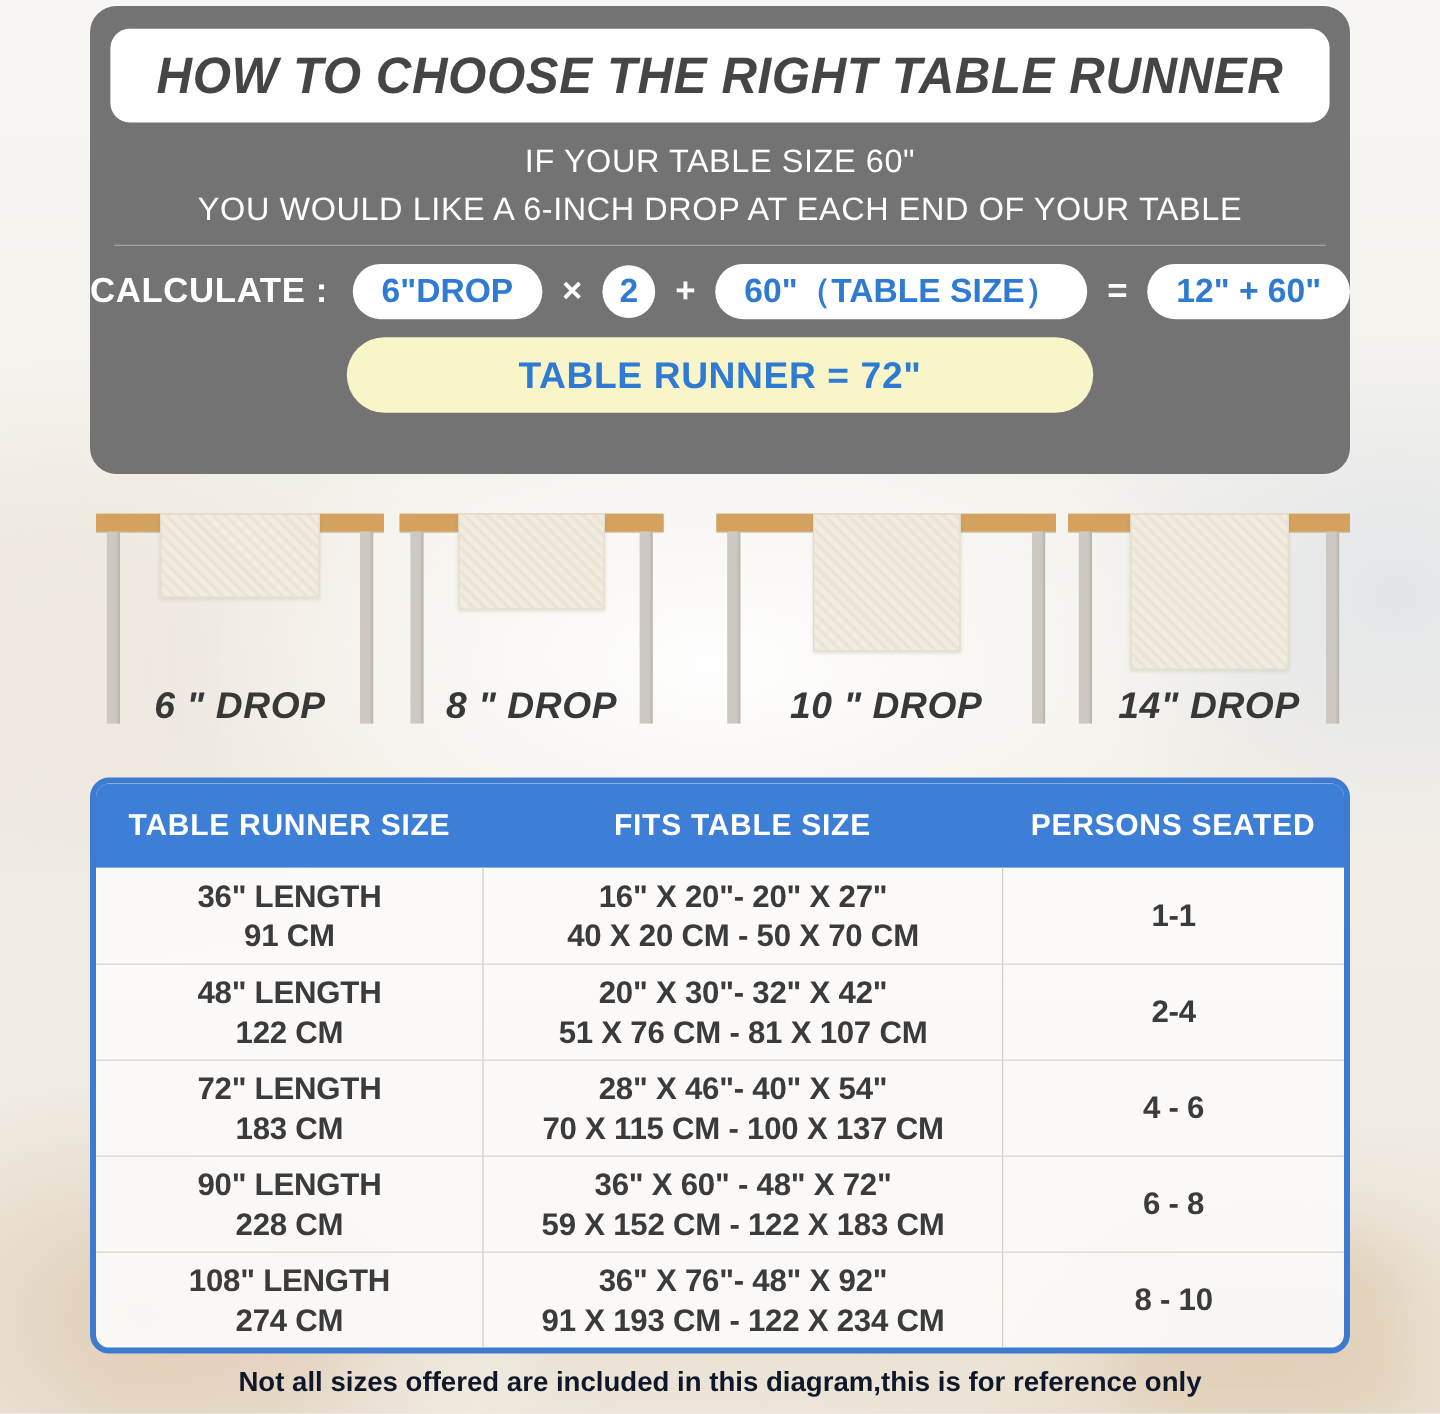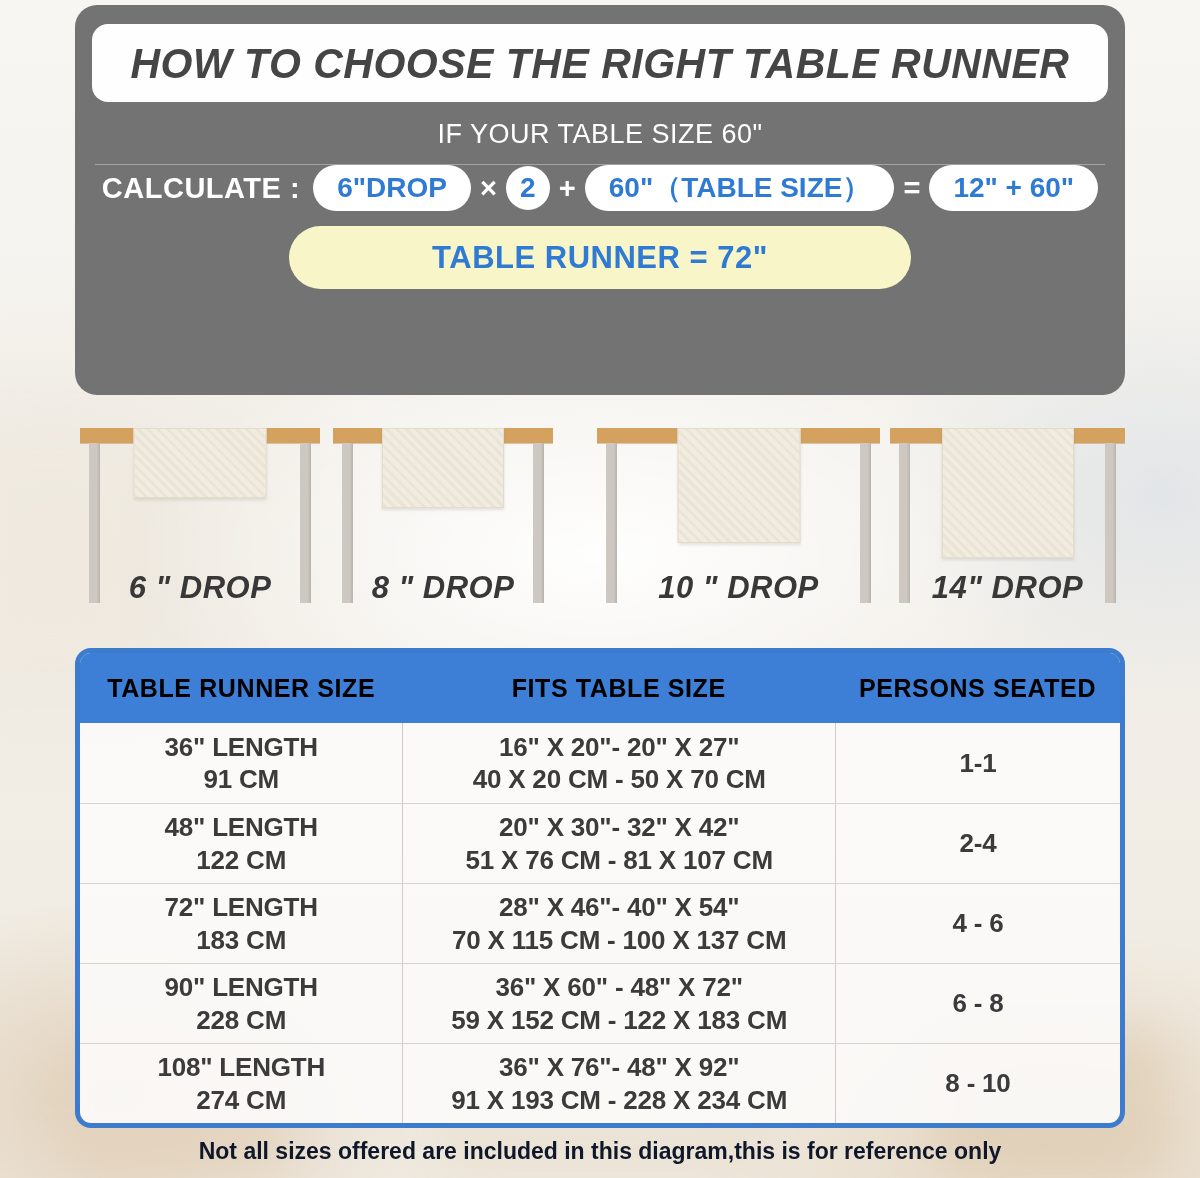--- a/index.html
+++ b/index.html
@@ -40,21 +40,21 @@
   .title-box h1 {
     font-size:41px; font-weight:bold; font-style:italic; color:#454545;
     letter-spacing:.5px; white-space:nowrap; transform:scaleY(1.04);
   }
   .sub { text-align:center; color:#ffffff; font-size:27px; letter-spacing:.5px; }
   .sub.s1 { margin-top:17px; }
   .sub.s2 { margin-top:9px; }
   .hr { margin:14px auto 0; width:1010px; border-top:1px solid rgba(255,255,255,.35); }
 
   .calc-row {
-    display:flex; align-items:center; justify-content:center; gap:9px;
+    margin-top:15px; display:flex; align-items:center; justify-content:space-between; gap:9px;
   }
   .calc-label { color:#fff; font-size:29px; font-weight:bold; letter-spacing:.5px; margin-right:4px; }
   .pill {
     background:#ffffff; color:#2f7ad2; font-weight:bold; font-size:28px;
     border-radius:28px; padding:7px 24px; white-space:nowrap; line-height:1.15;
   }
   .pill.circle { width:44px; height:44px; padding:0; border-radius:50%;
     display:flex; align-items:center; justify-content:center; }
   .op { color:#fff; font-size:29px; font-weight:bold; }
 
@@ -99,21 +99,21 @@
     position:absolute; left:75px; top:648px; width:1050px; height:480px;
     border:5px solid #3c7bcd; border-radius:16px; overflow:hidden;
     background:rgba(252,251,249,.9);
     display:flex; flex-direction:column;
   }
   .size-head {
     height:70px; background:#3d7ed6; flex:0 0 70px;
     display:grid; grid-template-columns:31% 41.6% 27.4%;
     align-items:center;
   }
-  .hcell { text-align:center; color:#000000; font-weight:bold; font-size:25px; letter-spacing:.6px; }
+  .hcell { text-align:center; color:#ffffff; font-weight:bold; font-size:25px; letter-spacing:.6px; }
   .size-body { flex:1; display:flex; flex-direction:column; }
   .srow { flex:1; display:grid; grid-template-columns:31% 41.6% 27.4%; }
   .srow + .srow .cell { border-top:1px solid #d6d3cf; }
   .cell {
     display:flex; flex-direction:column; align-items:center; justify-content:center;
     color:#3b3b3b; font-weight:bold; font-size:26px; line-height:1.25; letter-spacing:-.2px;
     text-align:center; white-space:nowrap;
   }
   .cell.c2, .cell.c3 { border-left:1px solid #cfccc7; }
 
@@ -131,20 +131,21 @@
   <div class="blob b2"></div>
   <div class="blob b3"></div>
   <div class="blob b4"></div>
 </div>
 
 <div class="hero">
   <div class="title-box">
     <h1>HOW TO CHOOSE THE RIGHT TABLE RUNNER</h1>
   </div>
   <p class="sub s1">IF YOUR TABLE SIZE 60"</p>
+  <p class="sub s2">YOU WOULD LIKE A 6-INCH DROP AT EACH END OF YOUR TABLE</p>
   <div class="hr"></div>
 
   <div class="calc-row">
     <span class="calc-label">CALCULATE :</span>
     <span class="pill">6"DROP</span>
     <span class="op">×</span>
     <span class="pill circle">2</span>
     <span class="op">+</span>
     <span class="pill">60"（TABLE SIZE）</span>
     <span class="op">=</span>
@@ -246,21 +247,21 @@
           <span>6 - 8</span>
         </div>
       </div>
       <div class="srow">
         <div class="cell c1">
           <span>108" LENGTH</span>
           <span>274 CM</span>
         </div>
         <div class="cell c2">
           <span>36" X 76"- 48" X 92"</span>
-          <span>91 X 193 CM - 228 X 234 CM</span>
+          <span>91 X 193 CM - 122 X 234 CM</span>
         </div>
         <div class="cell c3">
           <span>8 - 10</span>
         </div>
       </div>
     </div>
 </div>
 
 <p class="footer-note">Not all sizes offered are included in this diagram,this is for reference only</p>
 

